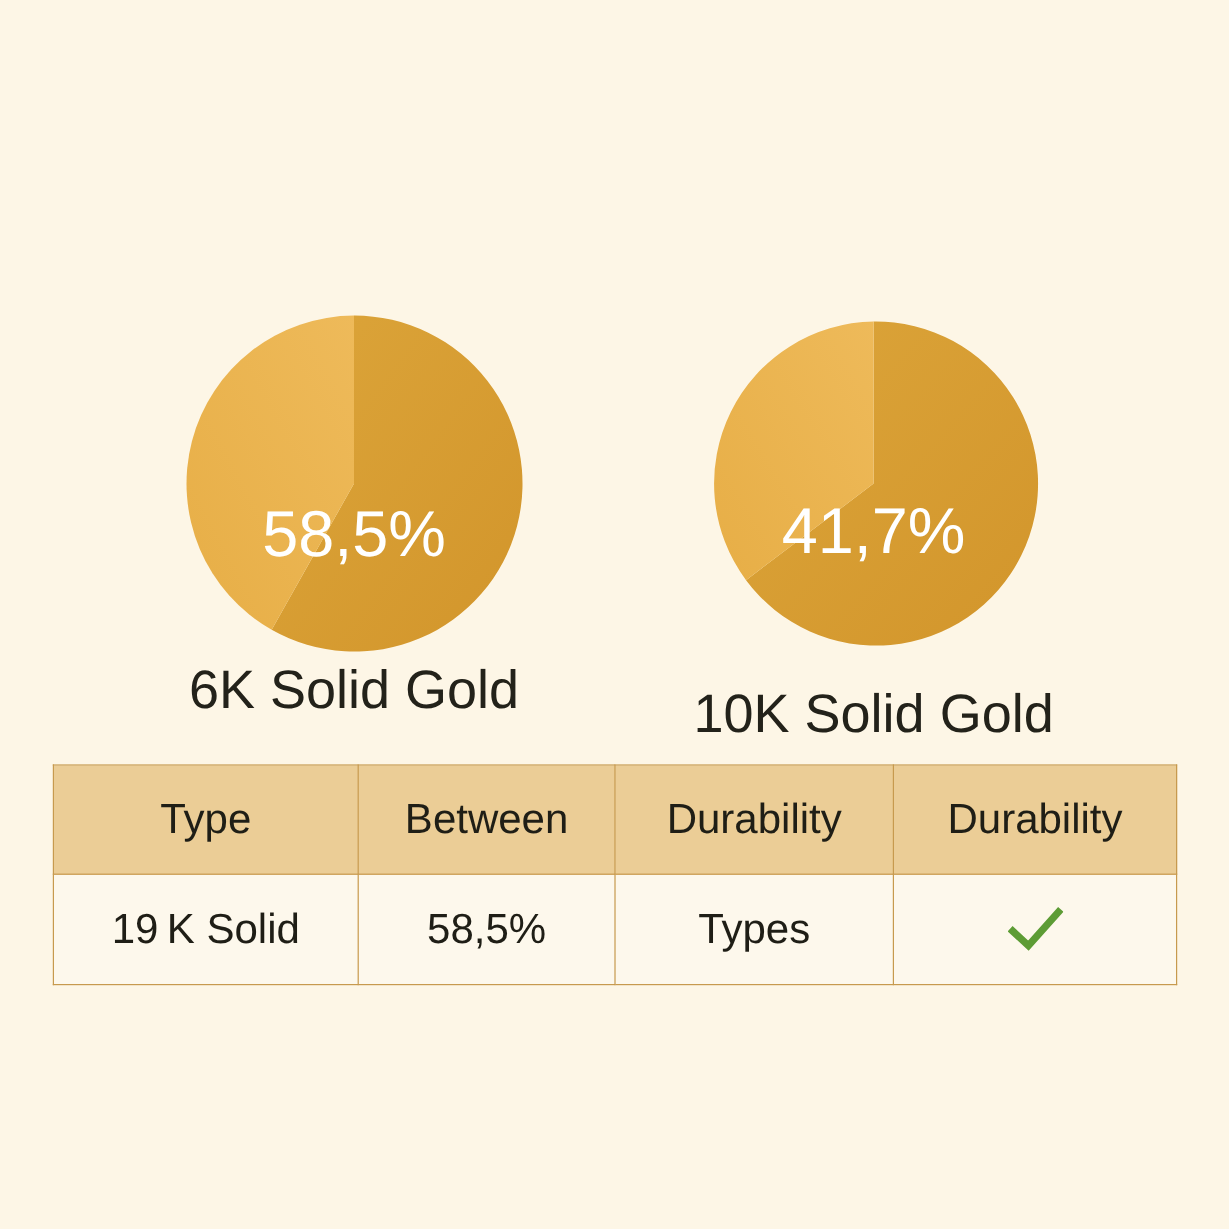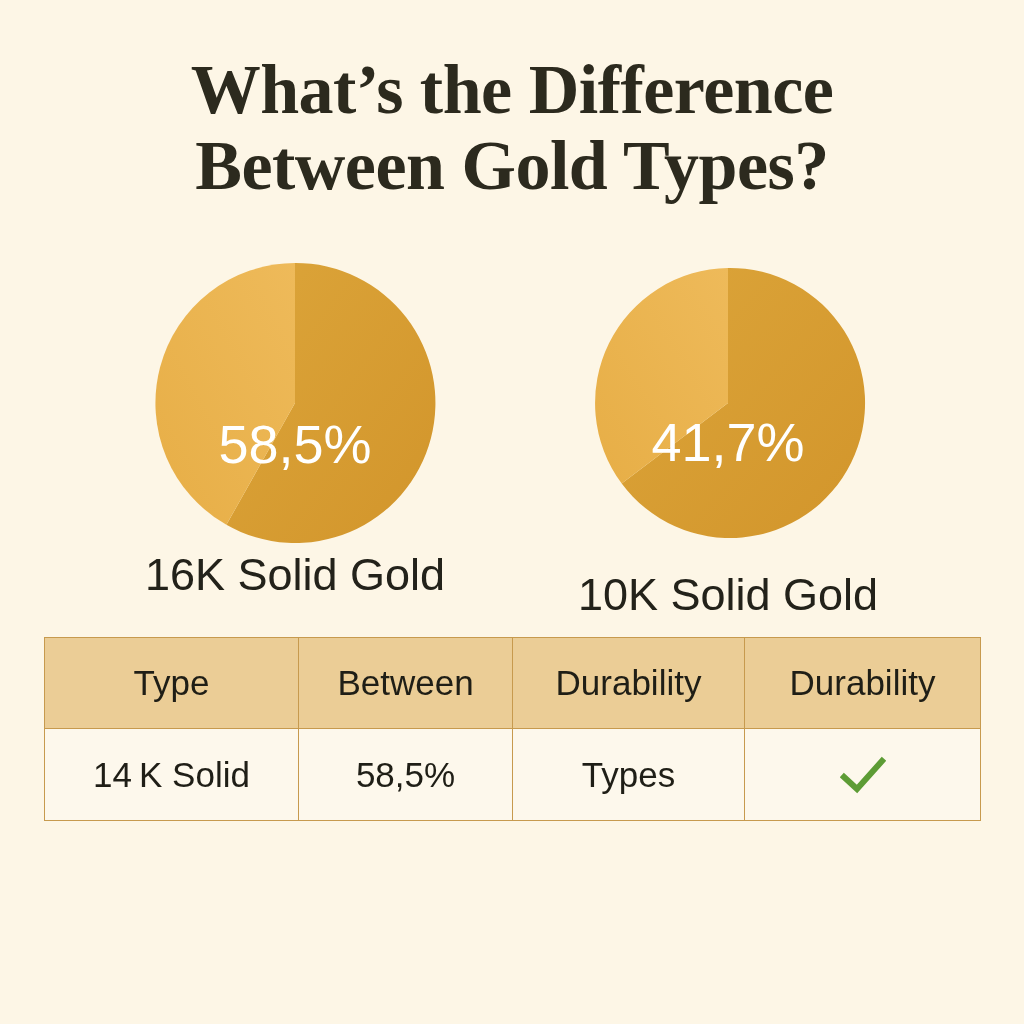--- a/index.html
+++ b/index.html
@@ -133,24 +133,20 @@
     width: 46px;
     height: 40px;
     vertical-align: middle;
   }
 </style>
 </head>
 <body>
 
 <div class="page">
 
-  <div class="title-block">
-    <span class="title-line">What’s the Difference</span>
-    <span class="title-line">Between Gold Types?</span>
-  </div>
 
   <div class="charts-row">
 
     <div class="chart-cell left">
       <svg class="pie-svg" width="300" height="300" viewBox="0 0 300 300">
         <defs>
           <linearGradient id="gdark1" x1="0" y1="0" x2="1" y2="1">
             <stop offset="0%" stop-color="#dca53a"></stop>
             <stop offset="100%" stop-color="#d2952b"></stop>
           </linearGradient>
@@ -181,21 +177,21 @@
         </defs>
 
         <path d="M150,150 L150,15 A135,135 0 1,1 43.7,230.5 Z" fill="url(#gdark2)"></path>
         <path d="M150,150 L43.7,230.5 A135,135 0 0,1 150,15 Z" fill="url(#glight2)"></path>
         <text class="pie-label-text" x="150" y="208" text-anchor="middle">41,7%</text>
       </svg>
     </div>
   </div>
 
   <div class="captions">
-    <div class="caption left">16K Solid Gold</div>
+    <div class="caption left">6K Solid Gold</div>
     <div class="caption right">10K Solid Gold</div>
   </div>
 
   <div class="table-wrap">
     <table class="spec-table">
       <colgroup>
         <col class="c-type">
           <col class="c-pur">
           <col class="c-dur">
           <col class="c-wat">
@@ -203,21 +199,21 @@
       <thead>
         <tr>
           <th>Type</th>
           <th>Between</th>
           <th>Durability</th>
           <th>Durability</th>
         </tr>
       </thead>
       <tbody>
         <tr>
-          <td>14 K Solid</td>
+          <td>19 K Solid</td>
           <td>58,5%</td>
           <td>Types</td>
           <td>
             <span class="check-icon">
               <svg width="46" height="40" viewBox="0 0 46 40" aria-hidden="true">
                 <path d="M4 21 L17 33 L42 5" fill="none" stroke="#5d9c35" stroke-width="6" stroke-linecap="square" stroke-linejoin="miter"></path>
               </svg>
             </span>
           </td>
         </tr>

